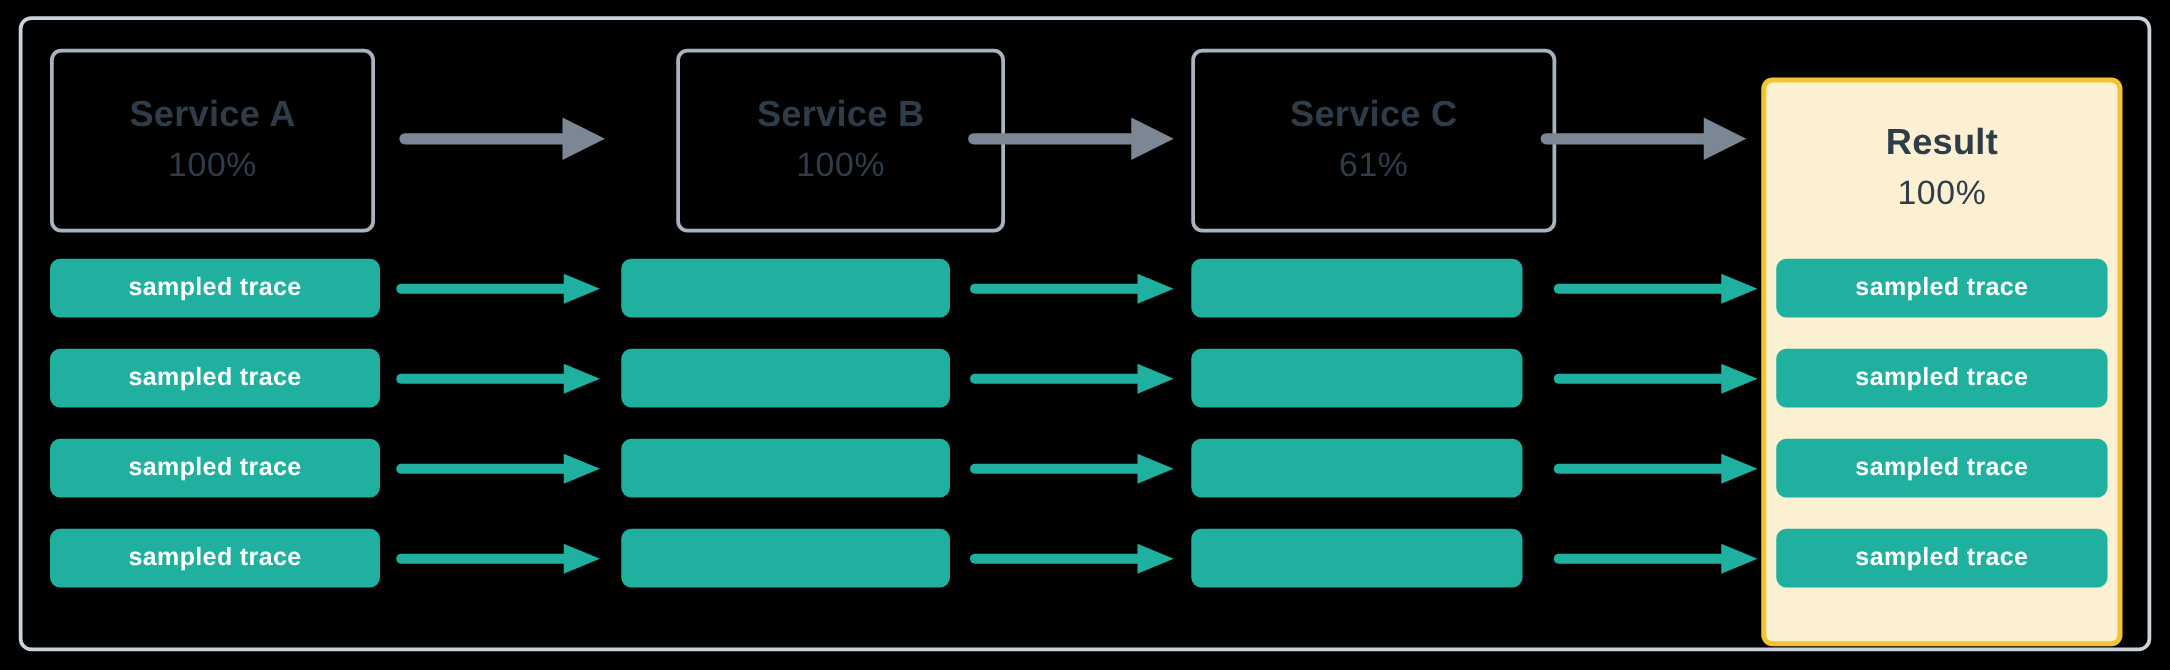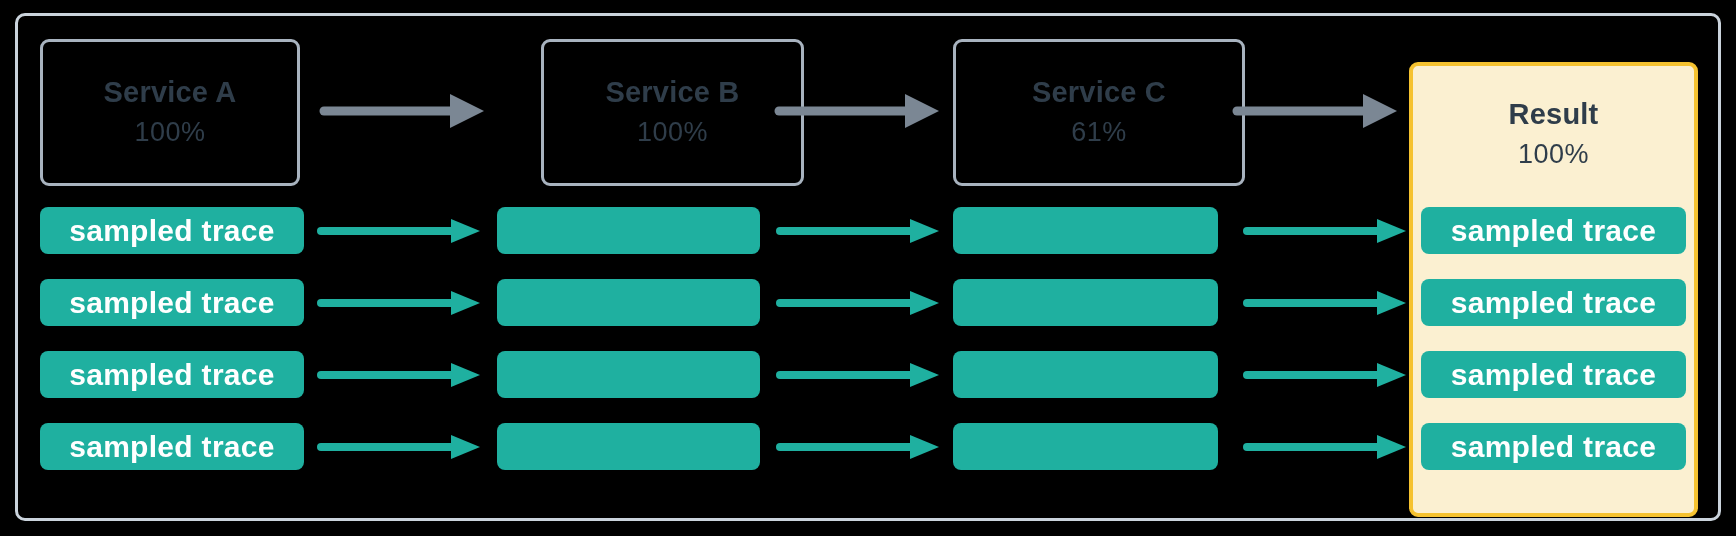--- a/index.html
+++ b/index.html
@@ -55,21 +55,21 @@
     margin-top:24px;
   }
   .result-head{
     position:absolute;left:0;top:33px;width:100%;
     display:flex;flex-direction:column;align-items:center;gap:9px;
   }
   .pill{
     position:absolute;height:47px;border-radius:8px;
     background:var(--teal);
     display:flex;align-items:center;justify-content:center;
-    font-size:30px;font-weight:600;color:var(--pill-text);
+    font-size:20px;font-weight:600;color:var(--pill-text);
     letter-spacing:.3px;
   }
   .r1{top:207px}.r2{top:279px}.r3{top:351px}.r4{top:423px}
   .c1{left:40px;width:264px}
   .c2{left:497px;width:263px}
   .c3{left:953px;width:265px}
   .c4{left:1421px;width:265px}
   .arrow{position:absolute;width:166px;}
   .arrow.gray{top:91px;height:40px;}
   .arrow.teal{height:32px;}

